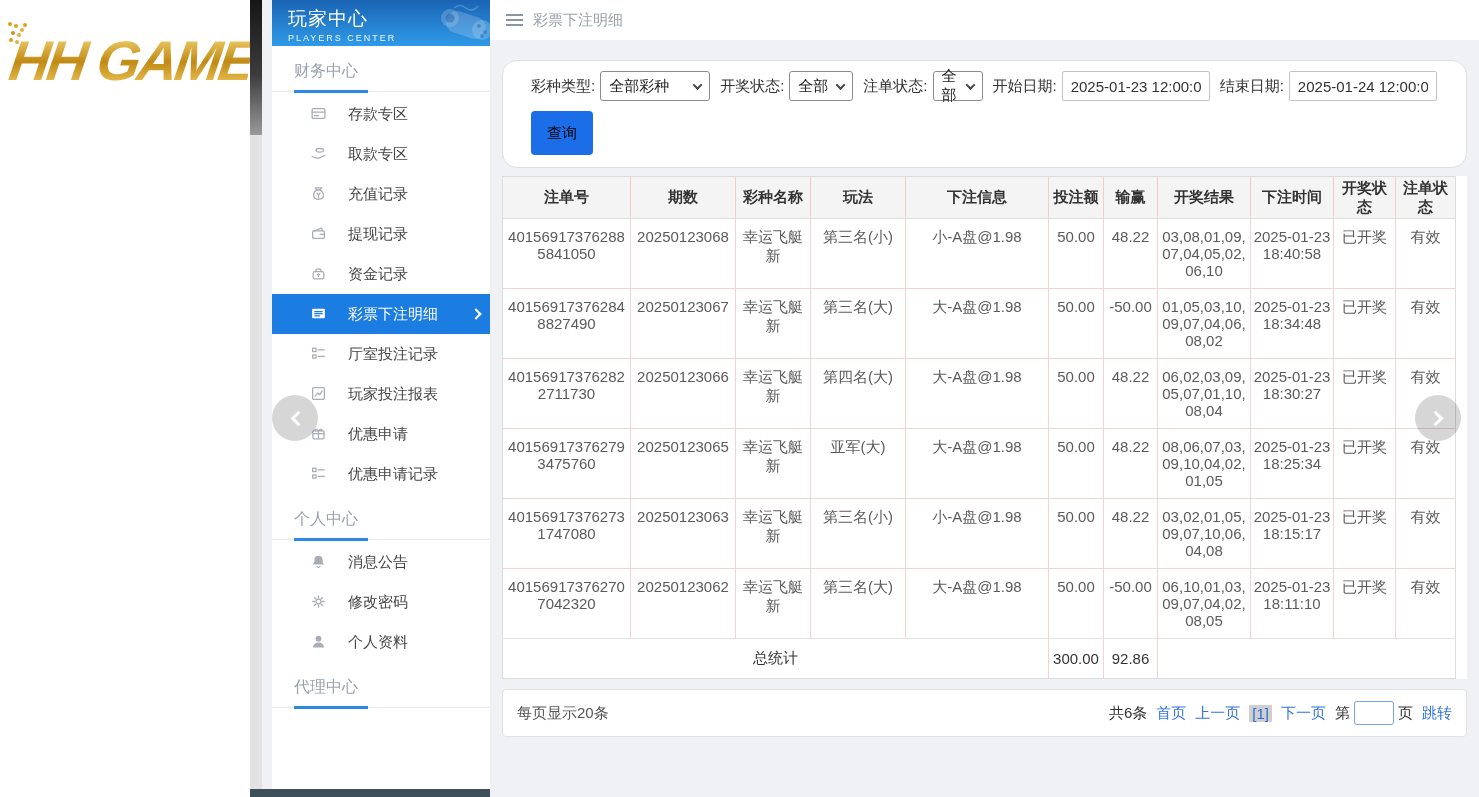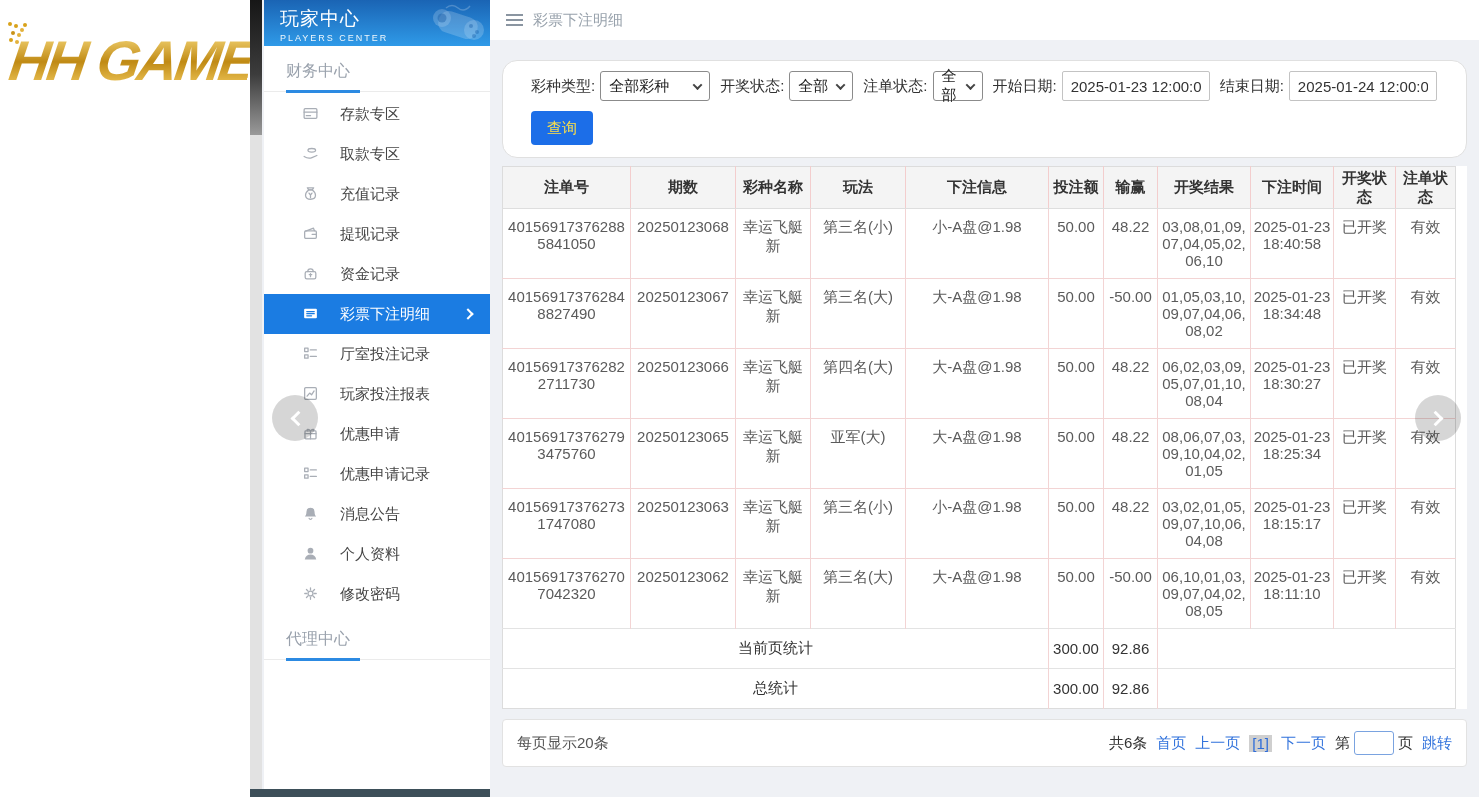--- a/index.html
+++ b/index.html
@@ -22,21 +22,21 @@
   }
   .logo-dots { position:absolute; left:8px; top:22px; width:4px; height:4px; border-radius:50%; background:#d9a21b;
     box-shadow:6px 2px 0 #d9a21b,12px 6px 0 #e3b23c,3px 9px 0 #c8921a,9px 11px 0 #e3b23c,15px 1px 0 #d9a21b,1px 16px 0 #d9a21b,7px 18px 0 #e3b23c; }
 
   
   #edge-strip { position:absolute; left:250px; top:0; width:12px; height:100%; background:#e2e2e2; }
   #edge-strip::before { content:''; position:absolute; left:0; top:0; width:100%; height:135px;
     background:linear-gradient(180deg,#161616 0%,#3c3c3c 55%,#9a9a9a 100%); }
 
   
-  #sidebar { position:absolute; left:264px; top:0; width:228px; height:100%; background:#fff; overflow:hidden; }
+  #sidebar { position:absolute; left:272px; top:0; width:228px; height:100%; background:#fff; overflow:hidden; }
   .sb-header { height:46px; background:linear-gradient(180deg,#1a64b4 0%,#2f9ae8 100%); position:relative;
     padding:6px 0 0 16px; color:#fff; overflow:hidden; }
   .sb-title { font-size:19px; letter-spacing:1px; }
   .sb-subtitle { font-size:9px; letter-spacing:2px; color:rgba(255,255,255,.92); margin-top:1px; }
   .sb-deco { position:absolute; right:6px; top:2px; opacity:.55; }
 
   .section-title { position:relative; padding:15px 0 9px 22px; font-size:16px; color:#99a1ac;
     border-bottom:1px solid #ebebeb; margin-bottom:2px; }
   .section-title::after { content:''; position:absolute; left:22px; bottom:-2px; width:74px; height:3px; background:#2c8ae2; }
 
@@ -59,21 +59,21 @@
   .filter-card { margin:20px 12px 0; background:#fff; border:1px solid #e0e0e0; border-radius:15px; padding:10px 28px 12px; }
   .frow { display:flex; align-items:center; }
   .fgroup { display:flex; align-items:center; margin-right:10px; }
   .flabel { font-size:15px; color:#333; margin-right:5px; white-space:nowrap; }
   .select { display:inline-flex; align-items:center; justify-content:space-between; height:30px;
     border:1px solid #8b8b8b; border-radius:3px; background:#fff; padding:0 8px; font-size:15px; color:#222; cursor:pointer; }
   .chev-down { width:7px; height:7px; border-right:2px solid #444; border-bottom:2px solid #444;
     transform:rotate(45deg) translate(-1px,-1px); margin-left:9px; flex:none; }
   .date-input { width:148px; height:30px; border:1px solid #c3c3c3; border-radius:2px; padding:0 8px;
     font-size:15px; color:#333; font-family:inherit; }
-  .search-btn { margin-top:10px; width:62px; height:34px; background:#1c6ee8; color:#fde047; border:none;
+  .search-btn { margin-top:10px; width:62px; height:44px; background:#1c6ee8; color:#000000; border:none;
     border-radius:4px; font-size:15px; cursor:pointer; font-family:inherit; }
 
   .table-card { margin:8px 12px 0; background:#fff; padding-right:12px; width:965px; }
   table.bets { width:953px; table-layout:fixed; border-collapse:collapse; background:#fff;
     border:1px solid #dcdcdc; font-size:15px; color:#5b5b5b; }
   table.bets th { background:#f4f4f4; height:42px; font-weight:bold; color:#333; font-size:15px;
     border-left:1px solid #f3cdcd; border-bottom:1px solid #dedede; padding:0 1px; }
   table.bets th:first-child { border-left:none; }
   table.bets td { border-left:1px solid #f3d4d4; border-top:1px solid #f3d4d4; text-align:center;
     vertical-align:top; padding:9px 2px; height:58px; word-break:break-all; }
@@ -227,46 +227,47 @@
         <span class="icon">
           <svg viewBox="0 0 16 16" width="17" height="17" fill="none" stroke="currentColor" stroke-width="1.2" stroke-linecap="round" stroke-linejoin="round">
             <rect x="2.5" y="3" width="3.2" height="3.2"></rect>
             <line x1="7.8" y1="4.6" x2="13.5" y2="4.6"></line>
             <rect x="2.5" y="9.2" width="3.2" height="3.2"></rect>
             <line x1="7.8" y1="10.8" x2="13.5" y2="10.8"></line>
           </svg>
         </span>
         <span>优惠申请记录</span>
       </div>
+      <div class="section-title">个人中心</div>
       <div class="side-item">
         <span class="icon">
           <svg viewBox="0 0 16 16" width="17" height="17" fill="none" stroke="currentColor" stroke-width="1.2" stroke-linecap="round" stroke-linejoin="round">
             <path fill="currentColor" stroke="none" d="M8 2.6a3.8 3.8 0 0 1 3.8 3.8c0 2.7.8 3.7 1.5 4.4H2.7c.7-.7 1.5-1.7 1.5-4.4A3.8 3.8 0 0 1 8 2.6z"></path>
             <path d="M6.7 12.6a1.4 1.4 0 0 0 2.6 0" fill="none"></path>
           </svg>
         </span>
         <span>消息公告</span>
       </div>
       <div class="side-item">
         <span class="icon">
           <svg viewBox="0 0 16 16" width="17" height="17" fill="none" stroke="currentColor" stroke-width="1.2" stroke-linecap="round" stroke-linejoin="round">
+            <circle cx="8" cy="8" r="2.3"></circle>
+            <path d="M8 2.6v2M8 11.4v2M2.6 8h2M11.4 8h2M4.2 4.2l1.4 1.4M10.4 10.4l1.4 1.4M11.8 4.2l-1.4 1.4M5.6 10.4l-1.4 1.4"></path>
+          </svg>
+        </span>
+        <span>修改密码</span>
+      </div>
+      <div class="side-item">
+        <span class="icon">
+          <svg viewBox="0 0 16 16" width="17" height="17" fill="none" stroke="currentColor" stroke-width="1.2" stroke-linecap="round" stroke-linejoin="round">
             <circle cx="8" cy="5.4" r="2.7" fill="currentColor" stroke="none"></circle>
             <path d="M2.6 13.6c.5-3.1 2.8-4.7 5.4-4.7s4.9 1.6 5.4 4.7z" fill="currentColor" stroke="none"></path>
           </svg>
         </span>
         <span>个人资料</span>
-      </div>
-      <div class="side-item">
-        <span class="icon">
-          <svg viewBox="0 0 16 16" width="17" height="17" fill="none" stroke="currentColor" stroke-width="1.2" stroke-linecap="round" stroke-linejoin="round">
-            <circle cx="8" cy="8" r="2.3"></circle>
-            <path d="M8 2.6v2M8 11.4v2M2.6 8h2M11.4 8h2M4.2 4.2l1.4 1.4M10.4 10.4l1.4 1.4M11.8 4.2l-1.4 1.4M5.6 10.4l-1.4 1.4"></path>
-          </svg>
-        </span>
-        <span>修改密码</span>
       </div>
       <div class="section-title">代理中心</div>
     </div>
 </div>
 <div id="sidebar-bottom-bar"></div>
 
 <div id="main">
   <div class="topbar">
     <span class="hamburger"></span>
     <span class="topbar-title">彩票下注明细</span>
@@ -410,26 +411,20 @@
             <td class="cell-play">第三名(大)</td>
             <td class="cell-bet_info">大-A盘@1.98</td>
             <td class="cell-bet_amount">50.00</td>
             <td class="cell-win_loss">-50.00</td>
             <td class="cell-draw_result">06,10,01,03,09,07,04,02,08,05</td>
             <td class="cell-bet_time">2025-01-23 18:11:10</td>
             <td class="cell-draw_status">已开奖</td>
             <td class="cell-bet_status">有效</td>
           </tr>
           <tr class="summary">
-            <td colspan="5">当前页统计</td>
-            <td>300.00</td>
-            <td>92.86</td>
-            <td colspan="4"></td>
-          </tr>
-          <tr class="summary">
             <td colspan="5">总统计</td>
             <td>300.00</td>
             <td>92.86</td>
             <td colspan="4"></td>
           </tr>
         </tbody>
     </table>
   </div>
 
   <div class="footer-card">

